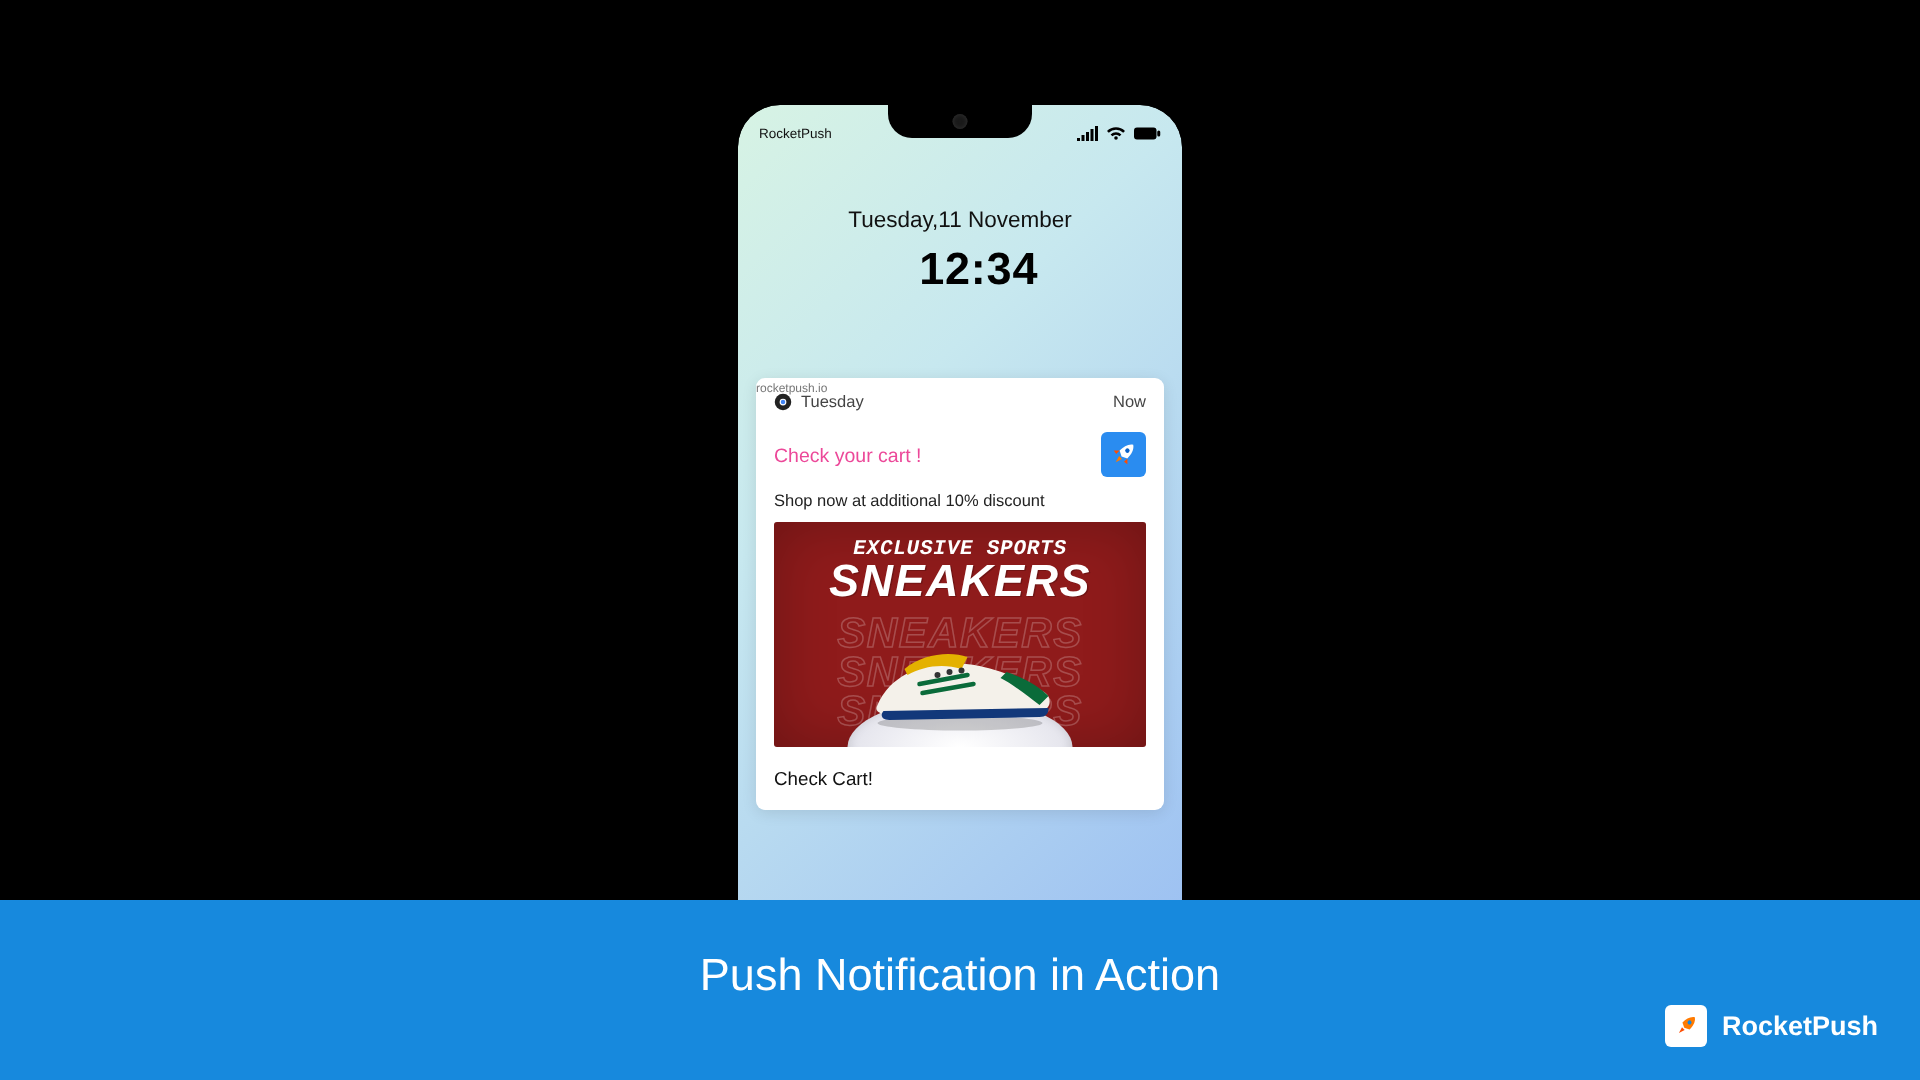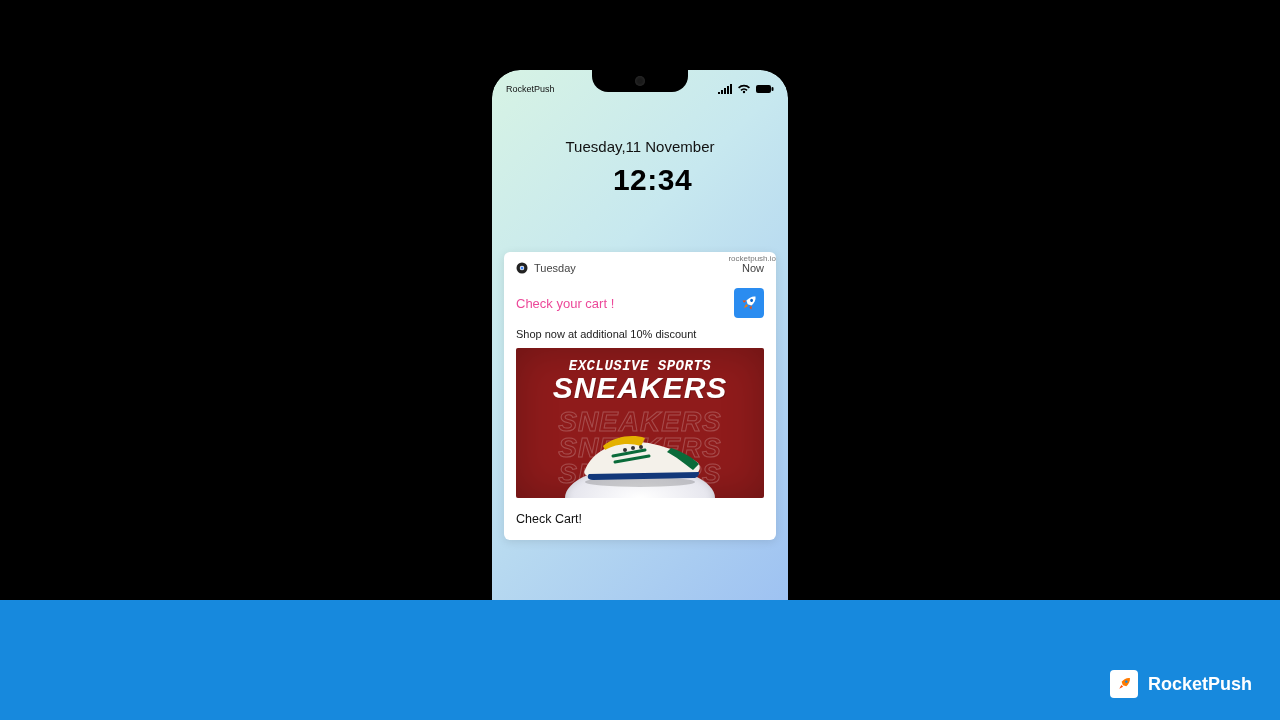--- a/index.html
+++ b/index.html
@@ -51,21 +51,21 @@
 
   .notif {
     position:absolute; left:12px; right:12px; top: 182px;
     background:#fff; border-radius: 6px;
     padding: 10px 12px 14px 12px;
     box-shadow: 0 2px 10px rgba(0,0,0,.1);
   }
   .notif-head { display:flex; align-items:center; justify-content:space-between; color:#444; font-size:11px; }
   .notif-head .left { display:flex; align-items:center; gap:6px; }
   .chrome-icon { width:12px; height:12px; }
-  .notif-domain { position:absolute; top:2px; left:0; right:0; text-align:right; font-size:8px; color:#777; }
+  .notif-domain { position:absolute; top:2px; left:0; right:0; text-align:left; font-size:8px; color:#777; }
 
   .notif-title-row { display:flex; align-items:center; justify-content:space-between; margin-top:14px; }
   .notif-title { font-size:13px; font-weight:400; color:#ec4899; }
   .rocket-box {
     width:30px; height:30px; background:#2a8cf0; border-radius:4px; display:flex; align-items:center; justify-content:center;
     transform: rotate(0deg);
   }
   .rocket-box svg { width:22px; height:22px; }
 
   .notif-body { font-size:11px; color:#222; margin-top:10px; }
@@ -178,20 +178,21 @@
           </div>
 
           <div class="notif-action">Check Cart!</div>
         </div>
 
       </div>
     </div>
   </div>
 
   <div class="banner">
+    <div class="banner-title">Push Notification in Action</div>
     <div class="brand">
       <div class="logo">
         <svg viewBox="0 0 24 24">
             <g transform="rotate(45 12 12)">
               <path fill="#ff7a00" d="M12 2c3 2 4 6 4 10l-4 2-4-2c0-4 1-8 4-10z"></path>
               <circle cx="12" cy="8" r="1.6" fill="#1789dd"></circle>
               <path fill="#ff4d00" d="M10.5 15h3l-1.5 5z"></path>
             </g>
           </svg>
       </div>

